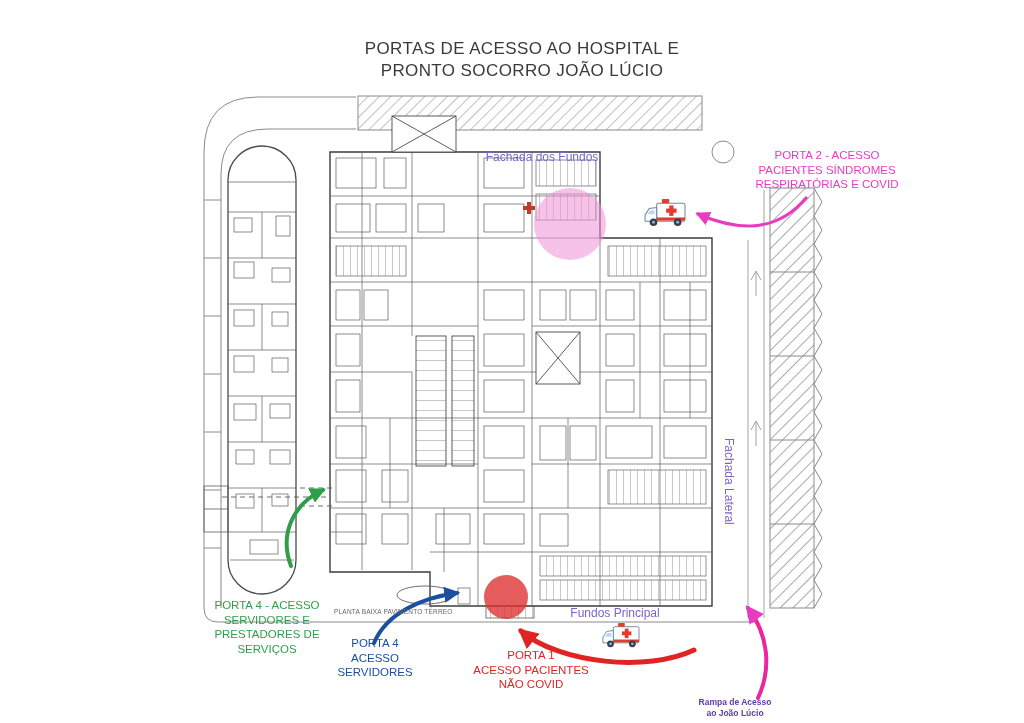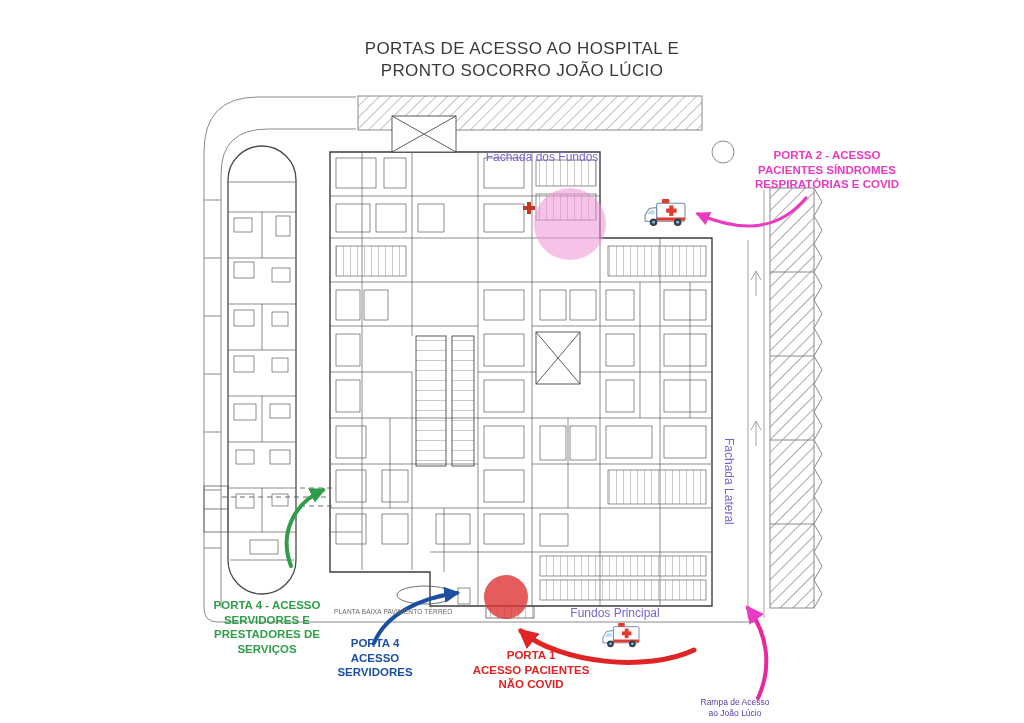--- a/index.html
+++ b/index.html
@@ -3,26 +3,26 @@
 <meta charset="utf-8">
 <style>
   * { margin:0; padding:0; box-sizing:border-box; }
   html,body { background:#ffffff; font-family:"Liberation Sans", sans-serif; }
   #stage { position:relative; width:1024px; height:723px; background:#ffffff; overflow:hidden; }
   svg.plan { position:absolute; left:0; top:0; }
 
   .title { position:absolute; left:212px; top:38px; width:620px; text-align:center;
            font-size:17px; letter-spacing:.4px; color:#3a3a3a; line-height:1.32; }
 
-  .ann { position:absolute; text-align:center; font-size:11.5px; line-height:1.28; font-weight:700; }
+  .ann { position:absolute; text-align:center; font-size:11.5px; line-height:1.28; font-weight:400; }
   .ann.porta2 { left:742px; top:148px; width:170px; color:#e93ac2; }
   .ann.porta4 { left:203px; top:598px; width:128px; color:#2f9e49; }
   .ann.porta3 { left:337px; top:636px; width:76px;  color:#1d4fa1; }
   .ann.porta1 { left:472px; top:648px; width:118px; color:#e02424; }
-  .ann.rampa  { left:686px; top:697px; width:98px;  color:#5b3ca8; font-size:8.5px; font-weight:400; }
+  .ann.rampa  { left:686px; top:697px; width:98px;  color:#5b3ca8; font-size:8.5px; font-weight:700; }
 
   .planlabel { position:absolute; color:#7a64cc; font-size:12px; }
   .pl-fundos    { left:482px; top:150px; width:120px; text-align:center; }
   .pl-lateral   { left:722px; top:438px; writing-mode:vertical-rl; }
   .pl-principal { left:560px; top:606px; width:110px; text-align:center; }
   .pl-planta    { left:334px; top:608px; width:130px; color:#666; font-size:6.5px; letter-spacing:.2px; }
 </style>
 </head>
 <body>
 

